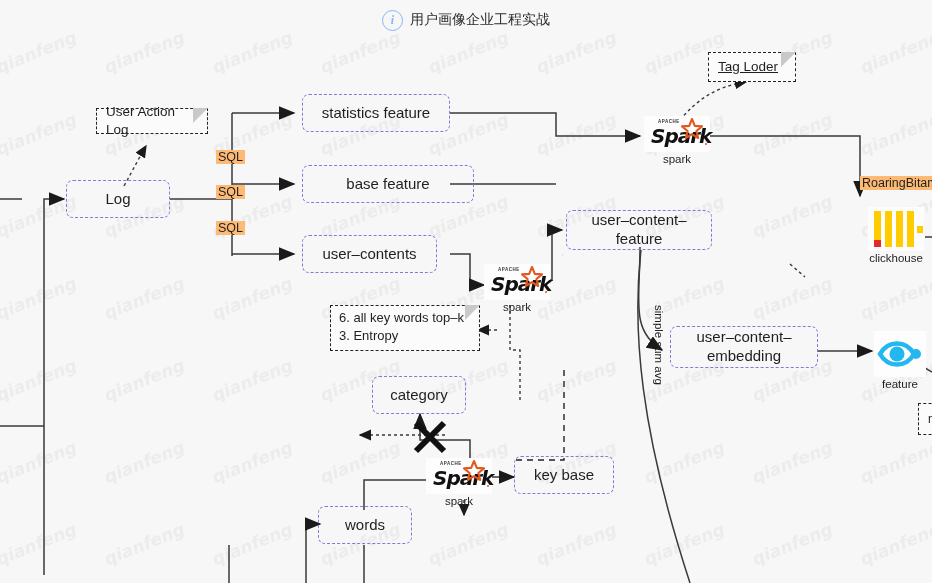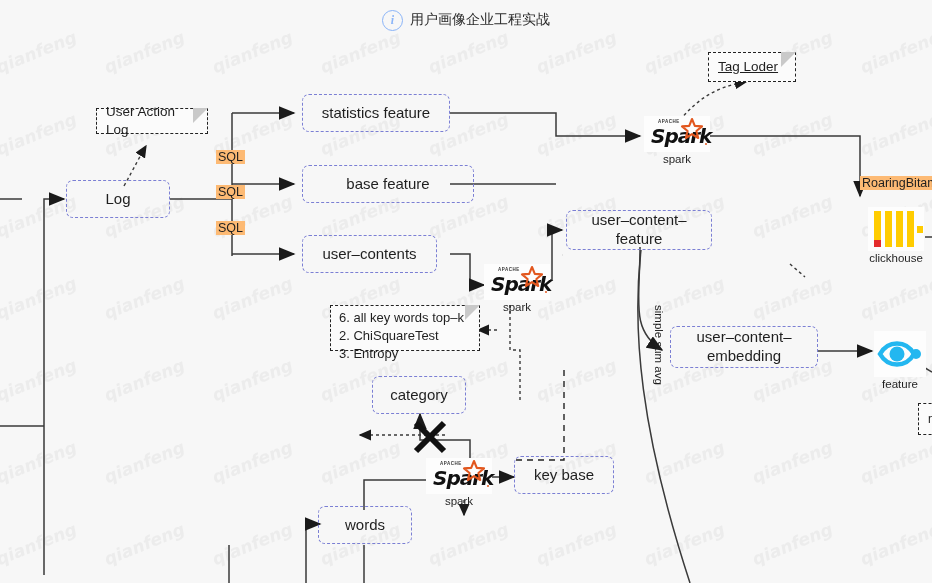--- a/index.html
+++ b/index.html
@@ -311,21 +311,20 @@
       <span class="fold"></span>
     </div>
 
 
     <div class="note" style="left:918px;top:403px;width:40px;height:32px;font-size:12px;">
       <span>n</span>
     </div>
 
     <div class="note list" style="left:330px;top:305px;width:150px;height:46px;">
       <div>6. all key words top–k</div>
-      <div>2. ChiSquareTest</div>
       <div>3. Entropy</div>
       <span class="fold"></span>
     </div>
 
 
     <div class="elabel" style="left:216px;top:150px;">
       <span>SQL</span>
     </div>
     <div class="elabel" style="left:216px;top:185px;">
       <span>SQL</span>

